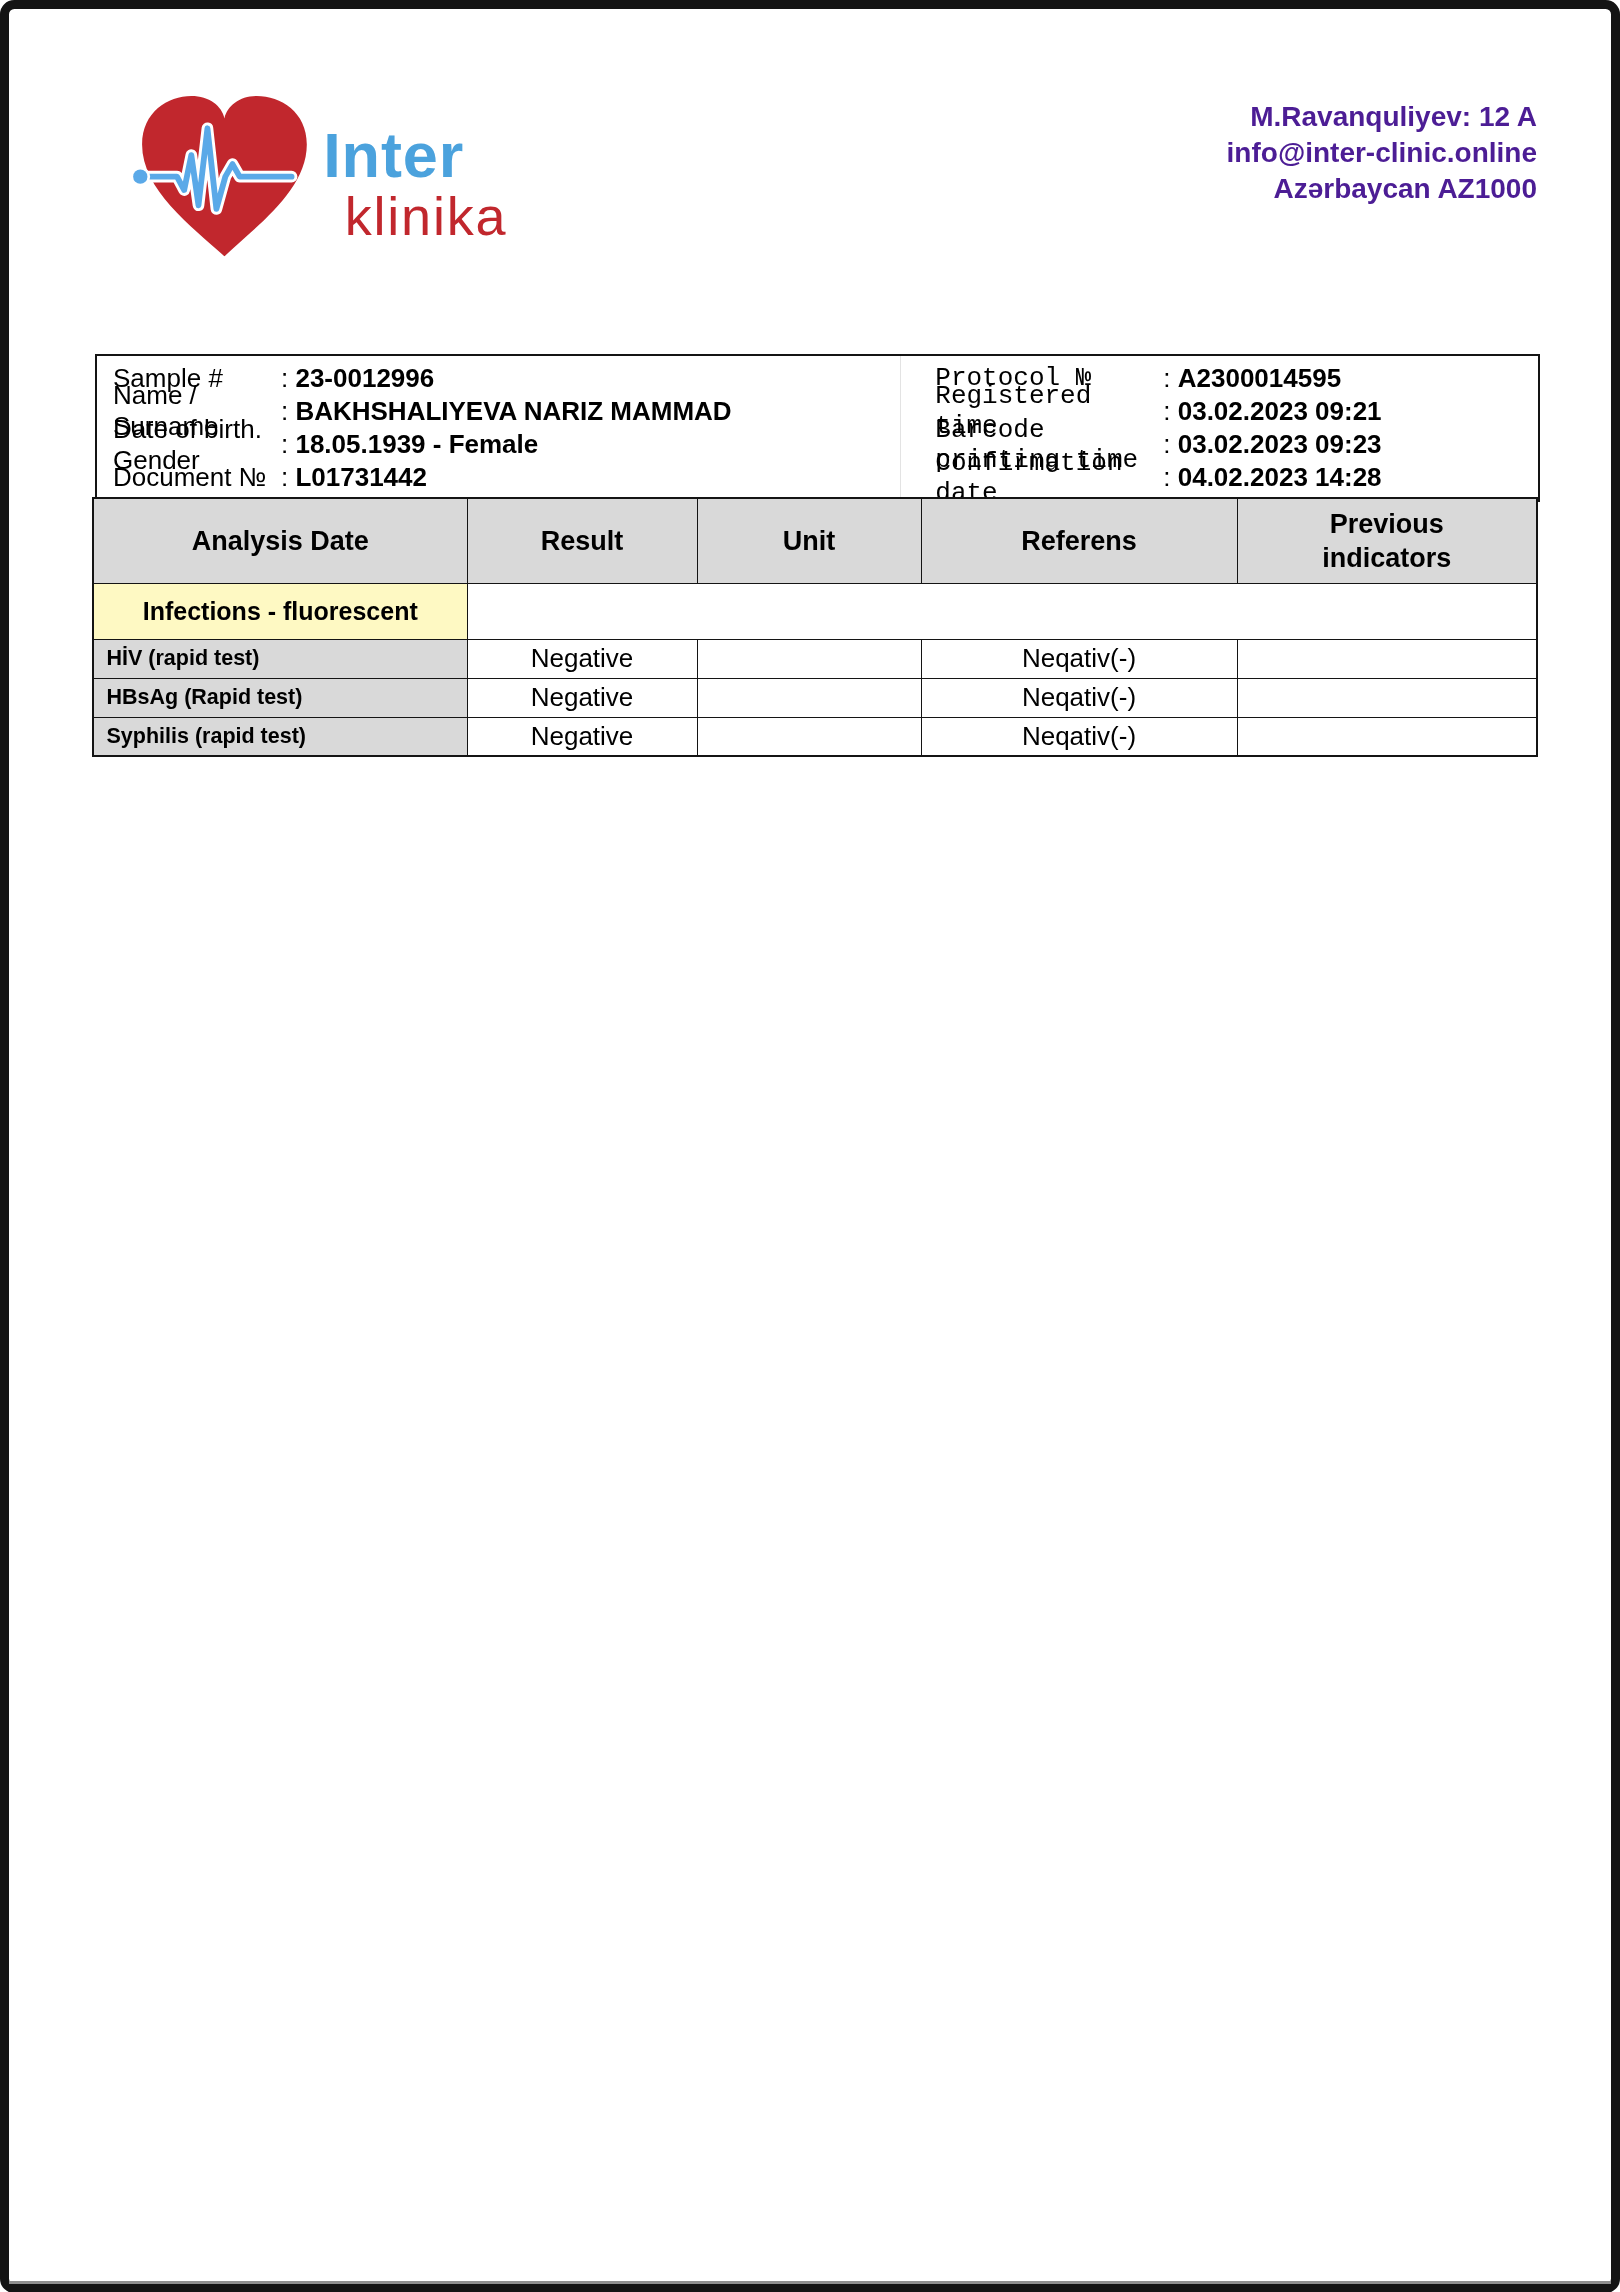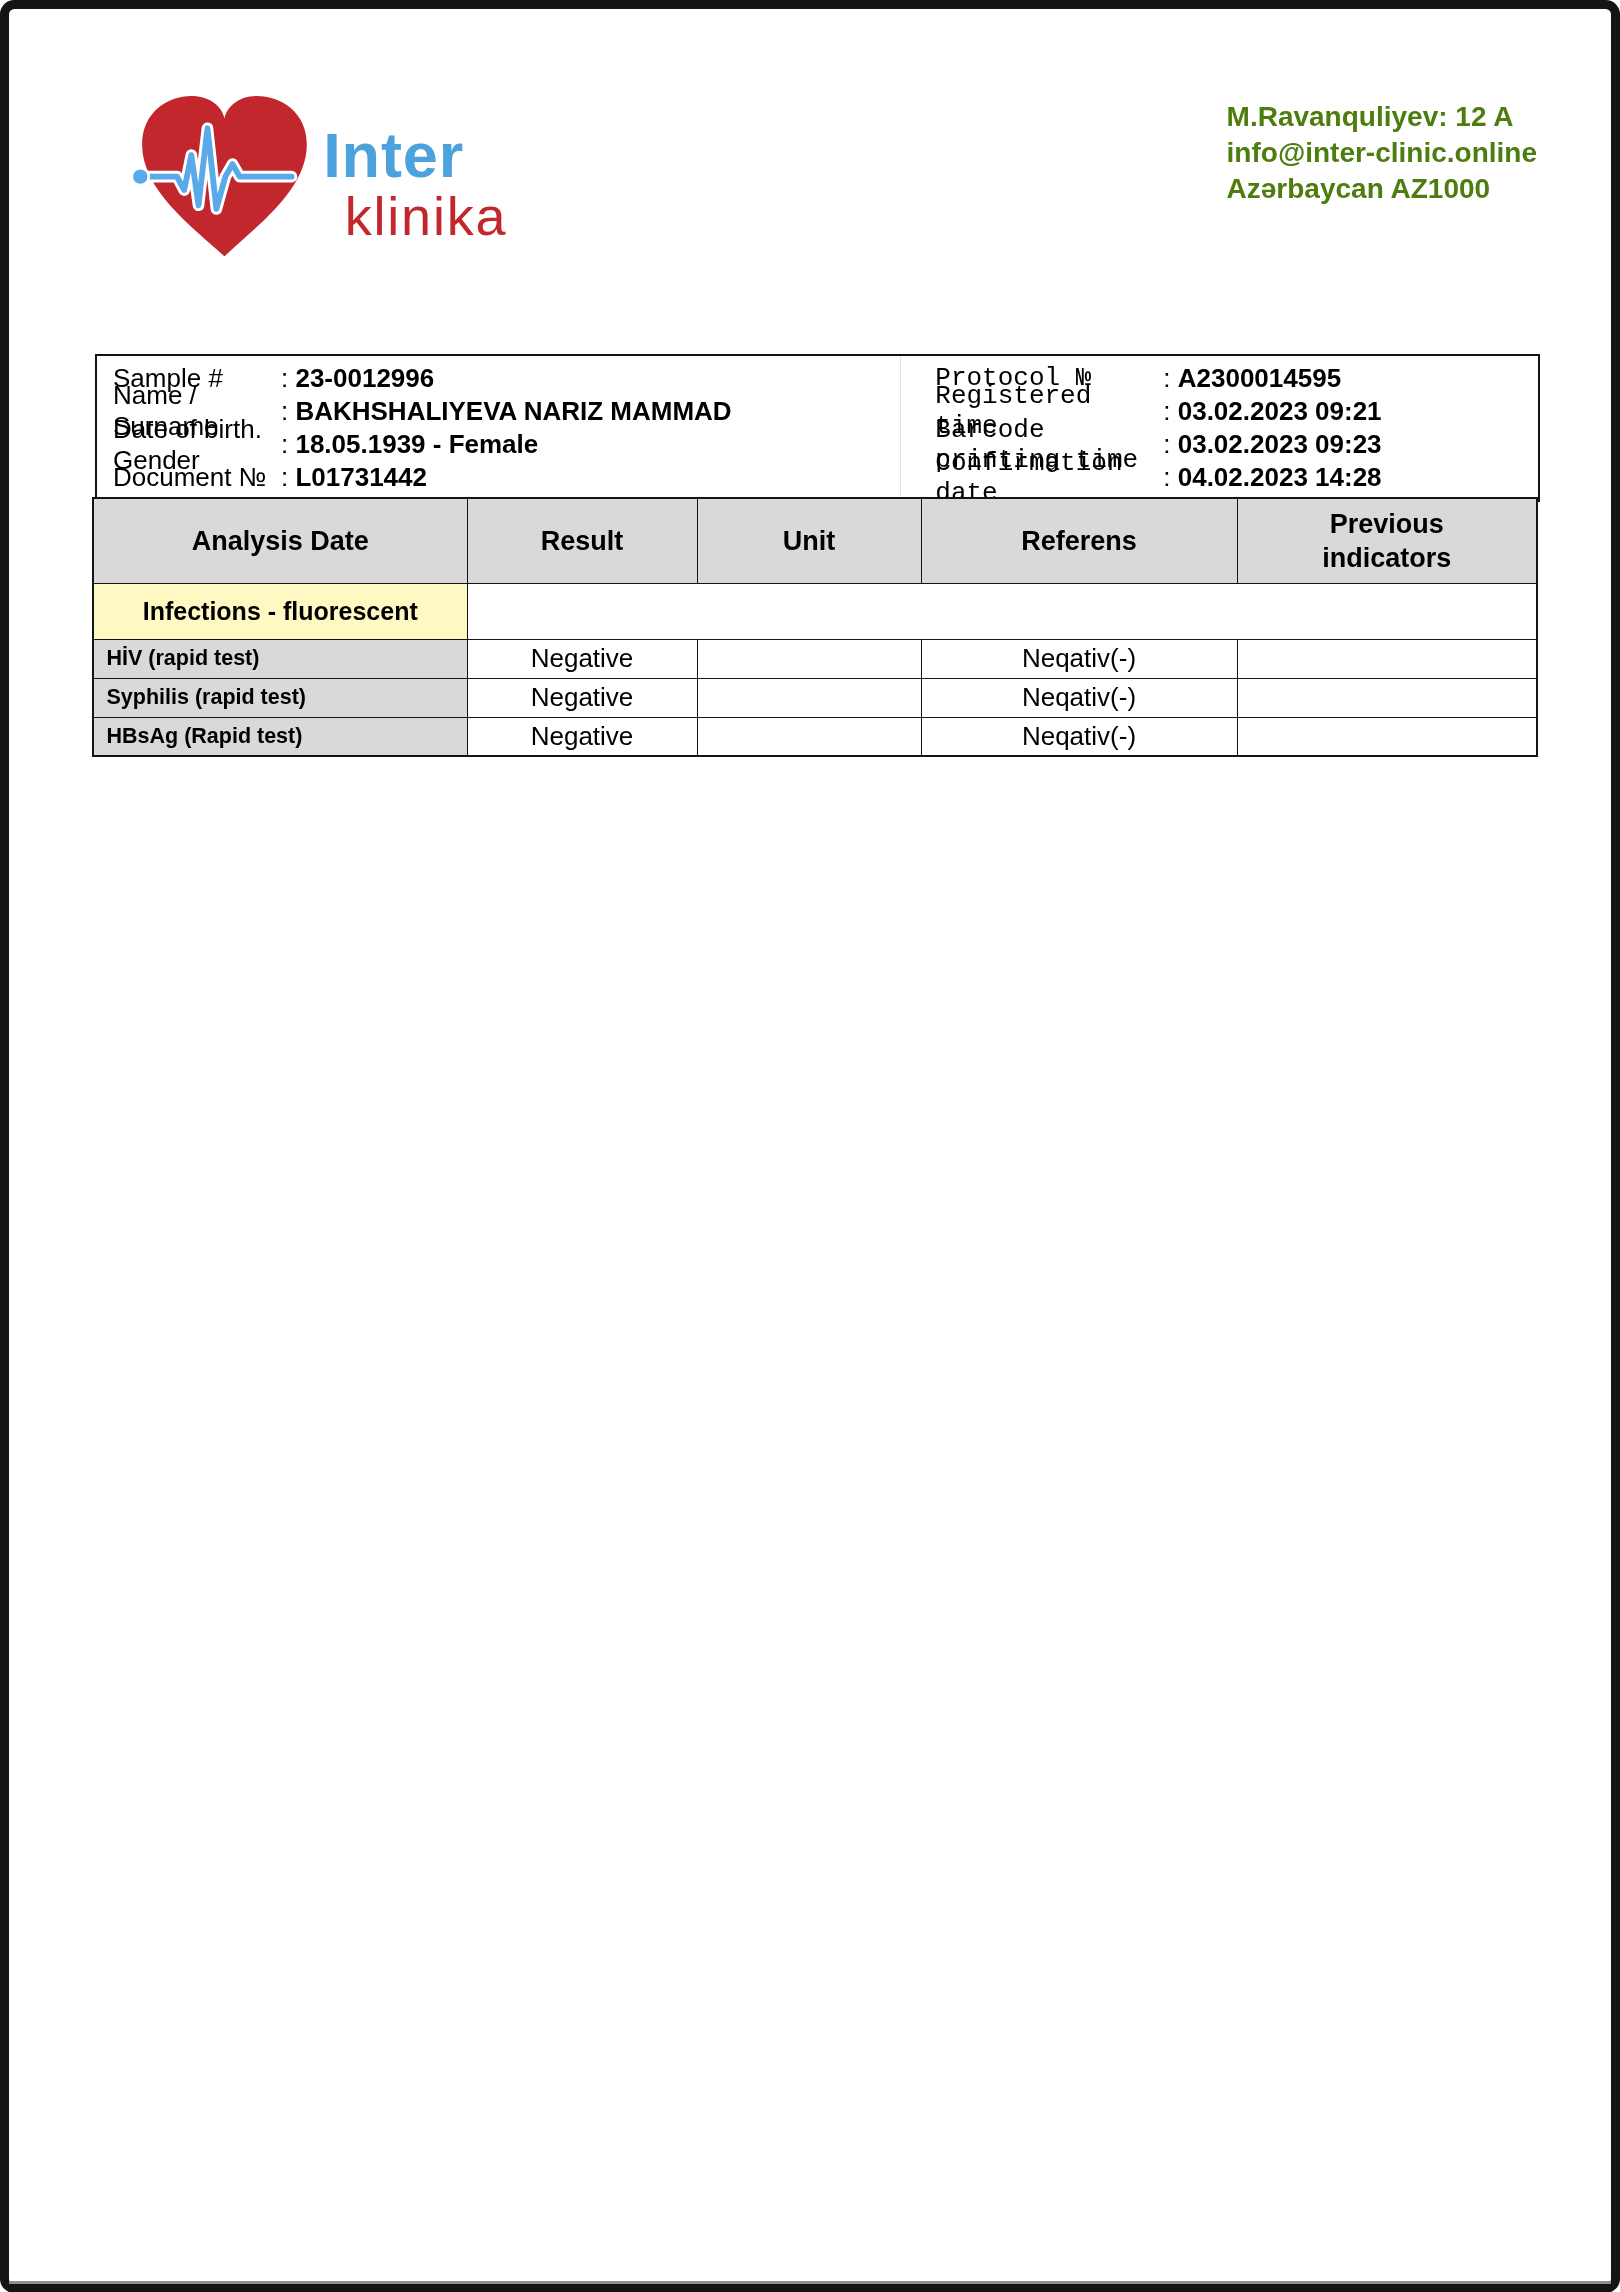--- a/index.html
+++ b/index.html
@@ -31,22 +31,22 @@
   .logo-name {
     font-size: 63px; font-weight: 800; color: #4ba2dd;
     line-height: 66px; letter-spacing: 0.9px;
   }
   .logo-subname {
     font-size: 54px; font-weight: 400; color: #c1272d;
     line-height: 56px; padding-left: 21.5px; letter-spacing: 1.8px;
   }
   .contact {
     position: absolute; top: 90px; right: 74px;
-    text-align: left; font-weight: 700; font-size: 28px; line-height: 36px;
-    color: #4d7c0f;
+    text-align: right; font-weight: 700; font-size: 28px; line-height: 36px;
+    color: #4c1d95;
   }
 
   
   .info-box {
     position: absolute; left: 86px; top: 345px; width: 1445px; height: 148px;
     border: 2.7px solid #141414;
     display: flex;
     font-size: 26px;
     background: #fff;
   }
@@ -189,32 +189,32 @@
         </tr>
 
         <tr class="data-row">
           <td class="cell-name">HİV (rapid test)</td>
           <td class="cell-result">Negative</td>
           <td class="cell-unit"></td>
           <td class="cell-referens">Neqativ(-)</td>
           <td class="cell-previous"></td>
         </tr>
         <tr class="data-row">
+          <td class="cell-name">HBsAg (Rapid test)</td>
+          <td class="cell-result">Negative</td>
+          <td class="cell-unit"></td>
+          <td class="cell-referens">Neqativ(-)</td>
+          <td class="cell-previous"></td>
+        </tr>
+        <tr class="data-row">
           <td class="cell-name">Syphilis (rapid test)</td>
           <td class="cell-result">Negative</td>
           <td class="cell-unit"></td>
           <td class="cell-referens">Neqativ(-)</td>
           <td class="cell-previous"></td>
         </tr>
-        <tr class="data-row">
-          <td class="cell-name">HBsAg (Rapid test)</td>
-          <td class="cell-result">Negative</td>
-          <td class="cell-unit"></td>
-          <td class="cell-referens">Neqativ(-)</td>
-          <td class="cell-previous"></td>
-        </tr>
       </tbody>
     </table>
 
     <div class="bottom-hairline"></div>
   </div>
 </div>
 
 
 </body></html>

